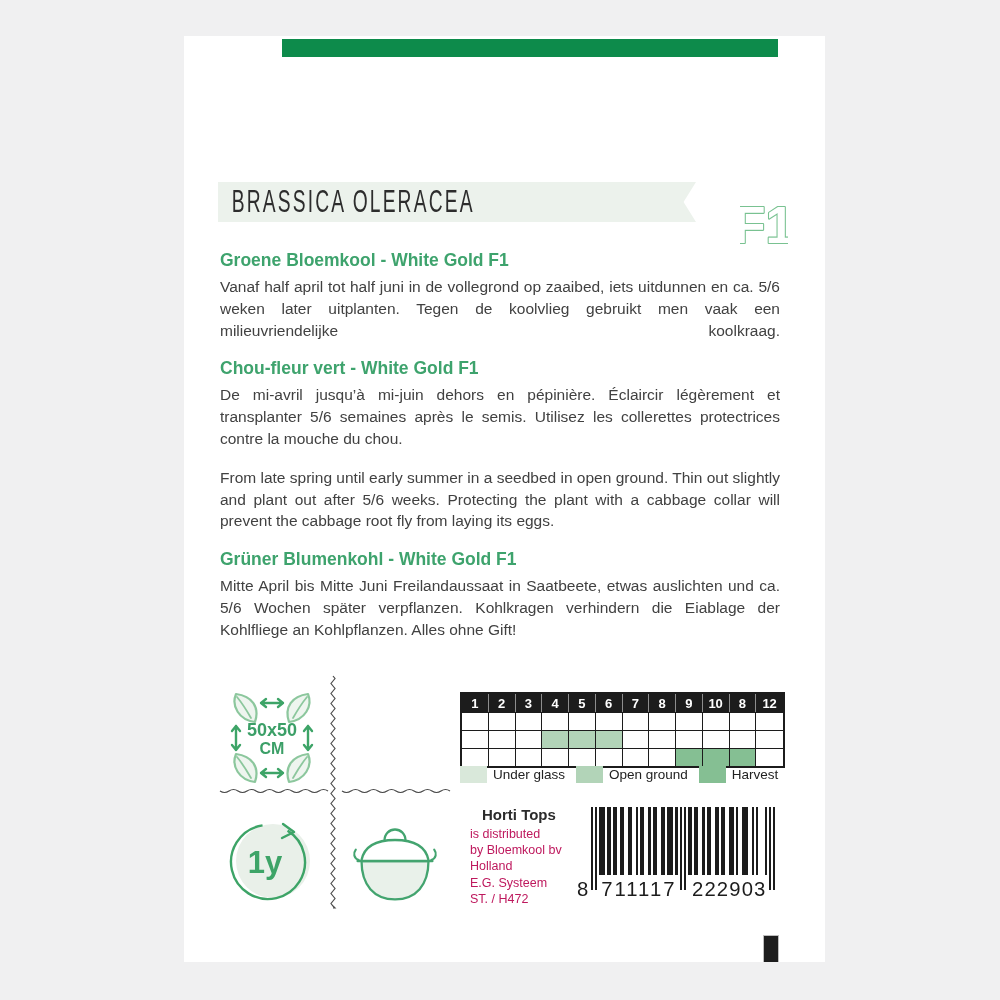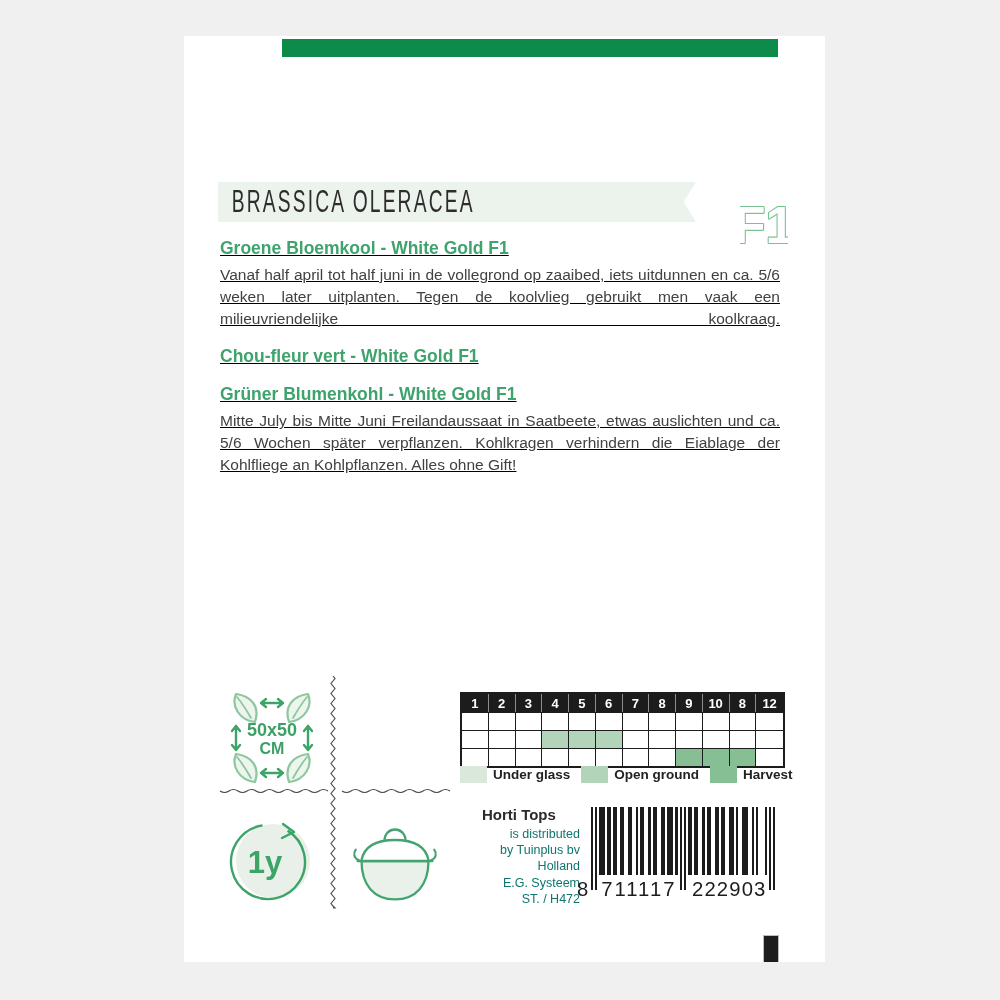--- a/index.html
+++ b/index.html
@@ -27,21 +27,21 @@
   .species-text{
     display:inline-block;
     font-size:31px;color:#2d2d2d;letter-spacing:3.5px;white-space:nowrap;
     transform:scaleX(0.62);transform-origin:0 50%;
     padding-left:22px;
   }
   .f1-badge{position:absolute;left:524px;top:156px;width:48px;height:62px;margin-left:32px;}
   .content{
     position:absolute;left:36px;top:202px;width:560px;
   }
-  .section{margin:0 0 17px 0;text-decoration:underline;}
+  .section{margin:12px 0 17px 0;}
   .section h2{
     margin:0 0 5px 0;font-size:17.5px;font-weight:bold;color:#3ea36d;
   }
   .section p{
     margin:0;font-size:15.5px;line-height:21.8px;color:#414141;
     text-align:justify;
   }
   .section.stretch p{text-align-last:justify;}
   .dividers{position:absolute;left:0;top:0;width:633px;height:926px;pointer-events:none;}
   .spacing-icon{position:absolute;left:38px;top:652px;width:100px;height:100px;text-align:center;}
@@ -60,24 +60,24 @@
   .cal-head:nth-child(12){border-right:none;}
   .cal-cell{
     height:17px;border-top:1px solid #1c1c1c;border-right:1px solid #1c1c1c;
   }
   .cal-cell.last-col{border-right:none;}
   .legend{
     position:absolute;left:276px;top:730px;display:flex;align-items:center;
   }
   .legend-item{display:flex;align-items:center;}
   .legend-swatch{width:27px;height:17px;margin-right:6px;}
-  .legend-label{font-size:13.5px;color:#222222;margin-right:11px;font-weight:bold;}
+  .legend-label{font-size:13.5px;color:#222222;margin-right:11px;}
   .distributor{position:absolute;left:286px;top:770px;width:110px;}
   .distributor .dist-title{font-size:15px;font-weight:bold;color:#2b2b2b;margin:0 0 3px 12px;}
-  .distributor .dist-line{font-size:12.5px;line-height:16.2px;color:#0f766e;text-align:right;}
+  .distributor .dist-line{font-size:12.5px;line-height:16.2px;color:#be185d;}
   .barcode{position:absolute;left:392px;top:771px;width:201px;height:91px;}
   .print-mark{
     position:absolute;left:579px;top:899px;width:16px;height:27px;
     background:#1d1d1d;border:1px solid #bdbdbd;border-bottom:none;
     box-sizing:border-box;
   }
 </style>
 </head>
 <body>
 
@@ -95,26 +95,28 @@
     </svg>
   </div>
 
   <div class="content">
     <section class="section stretch">
       <h2>Groene Bloemkool - White Gold F1</h2>
       <p>Vanaf half april tot half juni in de vollegrond op zaaibed, iets uitdunnen en ca. 5/6 weken later uitplanten. Tegen de koolvlieg gebruikt men vaak een milieuvriendelijke koolkraag.</p>
     </section>
     <section class="section">
       <h2>Chou-fleur vert - White Gold F1</h2>
+      <p>De mi-avril jusqu’à mi-juin dehors en pépinière. Éclaircir légèrement et transplanter 5/6 semaines après le semis. Utilisez les collerettes protectrices contre la mouche du chou.</p>
     </section>
     <section class="section">
+      <p>From late spring until early summer in a seedbed in open ground. Thin out slightly and plant out after 5/6 weeks. Protecting the plant with a cabbage collar will prevent the cabbage root fly from laying its eggs.</p>
     </section>
     <section class="section">
       <h2>Grüner Blumenkohl - White Gold F1</h2>
-      <p>Mitte July bis Mitte Juni Freilandaussaat in Saatbeete, etwas auslichten und ca. 5/6 Wochen später verpflanzen. Kohlkragen verhindern die Eiablage der Kohlfliege an Kohlpflanzen. Alles ohne Gift!</p>
+      <p>Mitte April bis Mitte Juni Freilandaussaat in Saatbeete, etwas auslichten und ca. 5/6 Wochen später verpflanzen. Kohlkragen verhindern die Eiablage der Kohlfliege an Kohlpflanzen. Alles ohne Gift!</p>
     </section>
   </div>
 
   <svg class="dividers" viewBox="0 0 633 926">
       <path d="M149,640 L151,642.5 L149,645 L147,647.5 L149,650 L151,652.5 L149,655 L147,657.5 L149,660 L151,662.5 L149,665 L147,667.5 L149,670 L151,672.5 L149,675 L147,677.5 L149,680 L151,682.5 L149,685 L147,687.5 L149,690 L151,692.5 L149,695 L147,697.5 L149,700 L151,702.5 L149,705 L147,707.5 L149,710 L151,712.5 L149,715 L147,717.5 L149,720 L151,722.5 L149,725 L147,727.5 L149,730 L151,732.5 L149,735 L147,737.5 L149,740 L151,742.5 L149,745 L147,747.5 L149,750 L151,752.5 L149,755 L147,757.5 L149,760 L151,762.5 L149,765 L147,767.5 L149,770 L151,772.5 L149,775 L147,777.5 L149,780 L151,782.5 L149,785 L147,787.5 L149,790 L151,792.5 L149,795 L147,797.5 L149,800 L151,802.5 L149,805 L147,807.5 L149,810 L151,812.5 L149,815 L147,817.5 L149,820 L151,822.5 L149,825 L147,827.5 L149,830 L151,832.5 L149,835 L147,837.5 L149,840 L151,842.5 L149,845 L147,847.5 L149,850 L151,852.5 L149,855 L147,857.5 L149,860 L151,862.5 L149,865 L147,867.5 L149,870 L151,872 L149,872" fill="none" stroke="#4a4a4a" stroke-width="1.2"></path>
       <path d="M36,755 Q40.5,758 45,755 Q49.5,752 54,755 Q58.5,758 63,755 Q67.5,752 72,755 Q76.5,758 81,755 Q85.5,752 90,755 Q94.5,758 99,755 Q103.5,752 108,755 Q112.5,758 117,755 Q121.5,752 126,755 Q130.5,758 135,755 Q139.5,752 144,755" fill="none" stroke="#4a4a4a" stroke-width="1.2"></path>
       <path d="M158,755 Q162.5,758 167,755 Q171.5,752 176,755 Q180.5,758 185,755 Q189.5,752 194,755 Q198.5,758 203,755 Q207.5,752 212,755 Q216.5,758 221,755 Q225.5,752 230,755 Q234.5,758 239,755 Q243.5,752 248,755 Q252.5,758 257,755 Q261.5,752 266,755" fill="none" stroke="#4a4a4a" stroke-width="1.2"></path>
     </svg>
 
   <div class="spacing-icon">
@@ -222,21 +224,21 @@
       </div>
       <div class="legend-item">
         <span class="legend-swatch" style="background: rgb(133, 191, 147);"></span>
         <span class="legend-label">Harvest</span>
       </div>
     </div>
 
   <div class="distributor">
     <div class="dist-title">Horti Tops</div>
     <div class="dist-line">is distributed</div>
-    <div class="dist-line">by Tuinplus bv</div>
+    <div class="dist-line">by Bloemkool bv</div>
     <div class="dist-line">Holland</div>
     <div class="dist-line">E.G. Systeem</div>
     <div class="dist-line">ST. / H472</div>
   </div>
 
   <div class="barcode">
     <svg width="201" height="91" viewBox="0 0 104 47" shape-rendering="crispEdges">
       <g fill="#1c1c1c">
           <rect x="8" y="0" width="1" height="43"></rect>
           <rect x="10" y="0" width="1" height="43"></rect>

